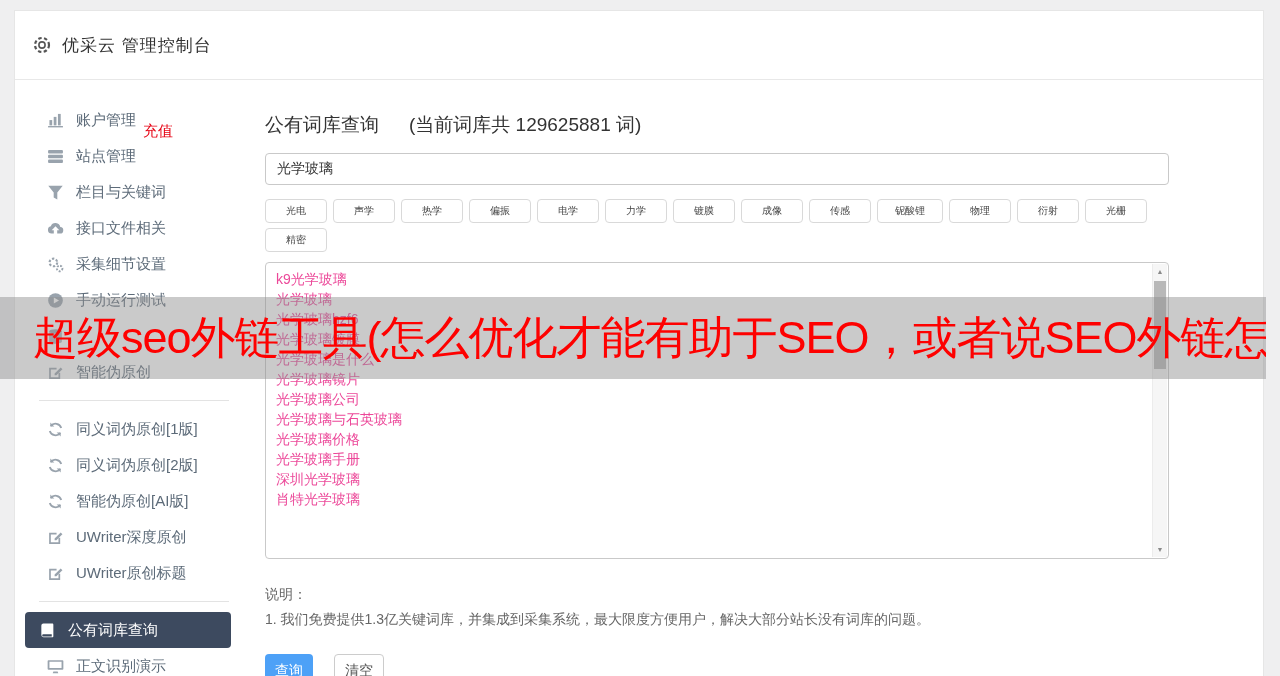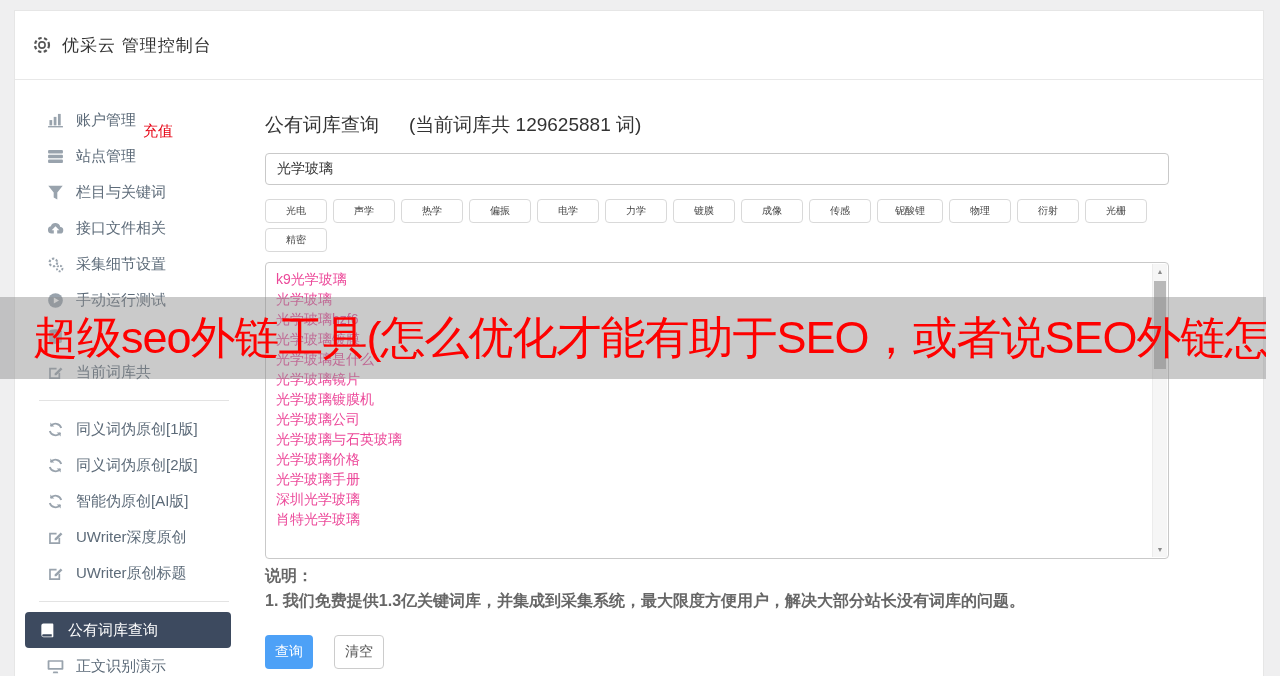--- a/index.html
+++ b/index.html
@@ -42,21 +42,21 @@
   .listbox { position:relative; margin-top:10px; height:297px; border:1px solid #c9c9c9;
     border-radius:4px; background:#fff; overflow:hidden; padding:6px 20px 0 10px; }
   .row { font-size:14px; color:#ec4899; line-height:20px; white-space:nowrap; cursor:default; }
   .sb { position:absolute; top:1px; right:1px; bottom:1px; width:15px; background:#f6f6f6;
     border-left:1px solid #ececec; }
   .sb-up,.sb-down { position:absolute; left:0; width:100%; height:15px; font-size:7px;
     color:#8a8a8a; text-align:center; line-height:15px; cursor:pointer; }
   .sb-up { top:0; } .sb-down { bottom:0; }
   .sb-thumb { position:absolute; left:1px; top:17px; width:12px; height:88px; background:#b8b8b8; cursor:pointer; }
 
-  .notes { margin-top:4px; font-size:16px; color:#666; line-height:25px;font-weight:bold; }
+  .notes { margin-top:23px; font-size:14px; color:#666; line-height:25px; }
   .btn-row { margin-top:22px; display:flex; gap:21px; }
   .btn { height:34px; border-radius:4px; font-size:14px; cursor:pointer; font-family:inherit; }
   .btn.primary { width:48px; border:none; color:#fff; }
   .btn.default { width:50px; background:#fff; border:1px solid #ccc; color:#555; }
 
   
   .banner { position:absolute; left:0; top:297px; width:1266px; height:82px;
     background:rgba(142,142,142,0.47); z-index:40; overflow:hidden; white-space:nowrap;
     line-height:82px; padding-left:33px; pointer-events:none; }
   .banner span { font-size:45px; letter-spacing:-1px; font-weight:500; }
@@ -139,21 +139,21 @@
           </span>
           <span class="lbl"></span>
         </div>
         <div class="side-item">
           <span class="icn">
             <svg viewBox="0 0 16 16" fill="currentColor">
               <path d="M2 3.6h7v1.6H3.6v7.2h7.2V8.2h1.6v5.8H2z"></path>
               <path d="M7.2 9l5.7-5.7 1.6 1.6-5.7 5.7H7.2z"></path>
             </svg>
           </span>
-          <span class="lbl">当前词库共</span>
+          <span class="lbl">智能伪原创</span>
         </div>
         <div class="side-divider"></div>
         <div class="side-item">
           <span class="icn">
             <svg viewBox="0 0 16 16">
               <path d="M13.4 6.6A5.7 5.7 0 0 0 3.5 4.7" fill="none" stroke="currentColor" stroke-width="1.7"></path>
               <path d="M3.1 1.4v3.8h3.8z" fill="currentColor"></path>
               <path d="M2.6 9.4a5.7 5.7 0 0 0 9.9 1.9" fill="none" stroke="currentColor" stroke-width="1.7"></path>
               <path d="M12.9 14.6v-3.8H9.1z" fill="currentColor"></path>
             </svg>
@@ -241,21 +241,20 @@
           <button class="tag">精密</button>
         </div>
       <div class="listbox">
         <div id="results">
             <div class="row">k9光学玻璃</div>
             <div class="row">光学玻璃</div>
             <div class="row">光学玻璃hzf6</div>
             <div class="row">光学玻璃镀膜</div>
             <div class="row">光学玻璃是什么</div>
             <div class="row">光学玻璃镜片</div>
-            <div class="row">光学玻璃镀膜机</div>
             <div class="row">光学玻璃公司</div>
             <div class="row">光学玻璃与石英玻璃</div>
             <div class="row">光学玻璃价格</div>
             <div class="row">光学玻璃手册</div>
             <div class="row">深圳光学玻璃</div>
             <div class="row">肖特光学玻璃</div>
           </div>
         <div class="sb">
           <div class="sb-up">▲</div>
           <div class="sb-thumb"></div>

